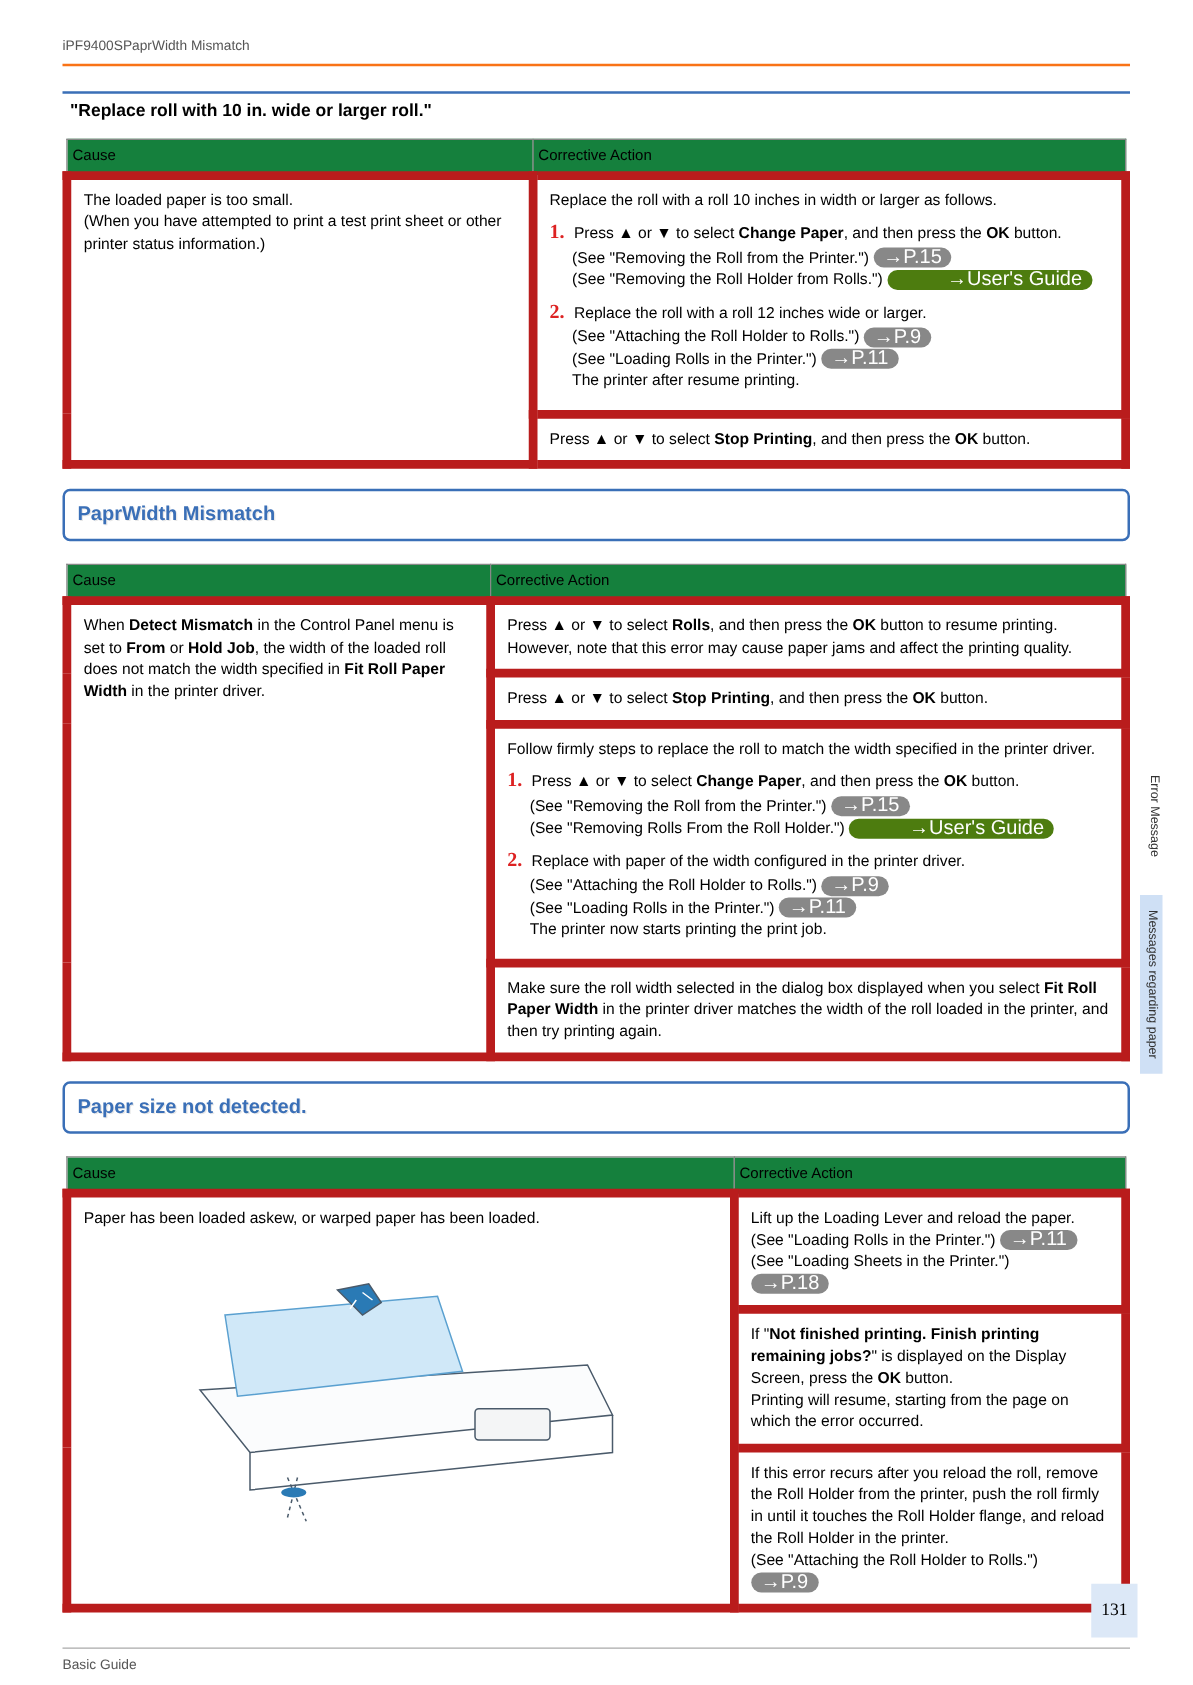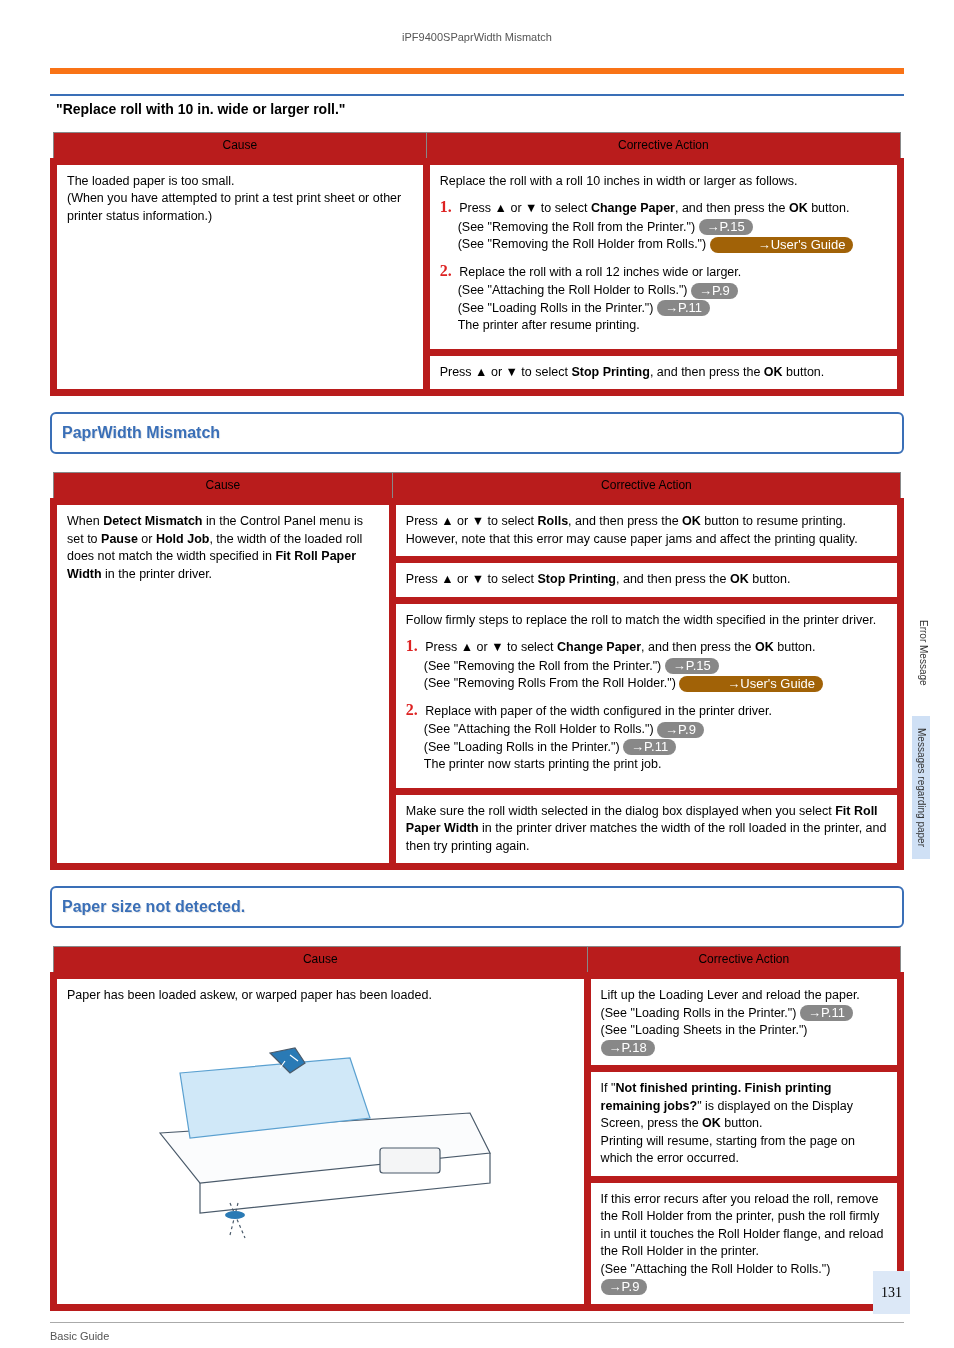--- a/index.html
+++ b/index.html
@@ -9,25 +9,25 @@
     color: #000;
     background: #fff;
     width: 954px;
     margin: 0 auto;
     position: relative;
     padding: 30px 50px 40px 50px;
     line-height: 1.4;
   }
   .header-row {
     display: flex;
-    justify-content: center;
+    justify-content: flex-start;
     font-size: 11px;
     color: #555;
-    padding-bottom: 23px;
-    border-bottom: 6px solid #f97316;
+    padding-bottom: 6px;
+    border-bottom: 2px solid #f97316;
     margin-bottom: 20px;
   }
   .section-title-plain {
     font-size: 14px;
     font-weight: bold;
     padding: 4px 6px;
     border-top: 2px solid #3a6fb7;
     margin-bottom: 8px;
   }
   .section-block {
@@ -42,46 +42,46 @@
     color: #3a6fb7;
     padding: 6px 8px;
     text-shadow: 1px 1px 0 #e8e8e8;
   }
   table.tbl {
     width: 100%;
     border-collapse: collapse;
     margin-bottom: 16px;
   }
   table.tbl th {
-    background: #b91c1c;
+    background: #15803d;
     font-weight: normal;
-    text-align: center;
+    text-align: left;
     padding: 4px;
     border: 1px solid #888;
     font-size: 12px;
   }
   table.tbl td {
     border: 7px solid #b91c1c;
     padding: 8px 10px;
     vertical-align: top;
     font-size: 12.5px;
   }
   .num { font-family: "Times New Roman", serif; font-size: 16px; color: #d22; font-weight: bold; margin-right: 4px; }
   .pill {
     display: inline-block;
     background: #888;
     color: #fff;
     border-radius: 10px;
     padding: 1px 8px;
-    font-size: 13px;
+    font-size: 16px;
     line-height: 14px;
     vertical-align: middle;
     text-align: center;
   }
-  .pill-blue { background: #a16207; padding-left: 48px; }
+  .pill-blue { background: #4d7c0f; padding-left: 48px; }
   .step-block { margin: 6px 0; }
   .sub { margin-left: 18px; display: block; }
   .side-tab {
     position: absolute;
     right: 24px;
     top: 620px;
     writing-mode: vertical-rl;
     font-size: 10px;
     color: #333;
     display: flex;
@@ -94,21 +94,21 @@
   .page-num {
     position: absolute;
     right: 44px;
     bottom: 70px;
     background: #dce8f7;
     padding: 12px 8px;
     font-size: 14px;
     font-family: "Times New Roman", serif;
   }
   .footer-row {
-    margin-top: 11px;
+    margin-top: 28px;
     border-top: 1px solid #aaa;
     padding-top: 6px;
     font-size: 11px;
     color: #555;
   }
   .printer-img {
     display: block;
     margin: 8px auto 0 auto;
   }
 </style>
@@ -156,21 +156,21 @@
 <div class="section-block">
   <div class="section-title-blue">PaprWidth Mismatch</div>
 </div>
 <table class="tbl">
   <tbody>
       <tr>
     <th style="width:40%">Cause</th>
     <th>Corrective Action</th>
   </tr>
   <tr>
-    <td rowspan="4">When <b>Detect Mismatch</b> in the Control Panel menu is set to <b>Pause</b> or <b>Hold Job</b>, the width of the loaded roll does not match the width specified in <b>Fit Roll Paper Width</b> in the printer driver.</td>
+    <td rowspan="4">When <b>Detect Mismatch</b> in the Control Panel menu is set to <b>From</b> or <b>Hold Job</b>, the width of the loaded roll does not match the width specified in <b>Fit Roll Paper Width</b> in the printer driver.</td>
     <td>Press ▲ or ▼ to select <b>Rolls</b>, and then press the <b>OK</b> button to resume printing. However, note that this error may cause paper jams and affect the printing quality.</td>
   </tr>
   <tr>
         <td>Press ▲ or ▼ to select <b>Stop Printing</b>, and then press the <b>OK</b> button.</td>
       </tr>
   <tr>
     <td>
       <div>Follow firmly steps to replace the roll to match the width specified in the printer driver.</div>
       <div class="step-block">
         <span class="num">1.</span>

